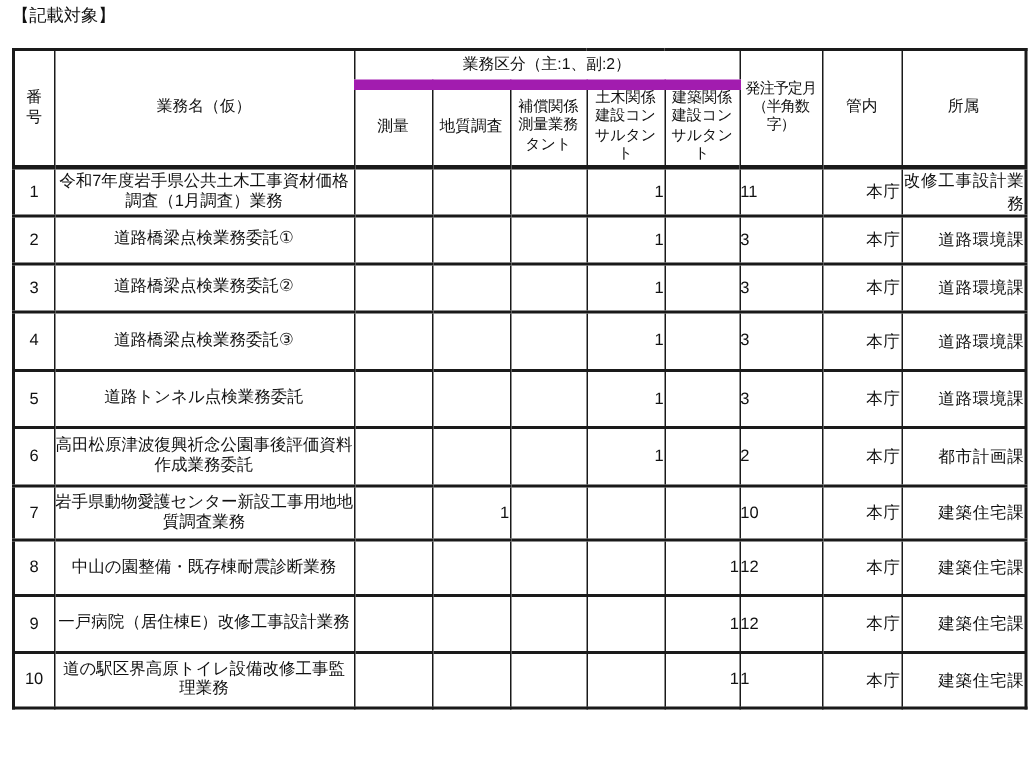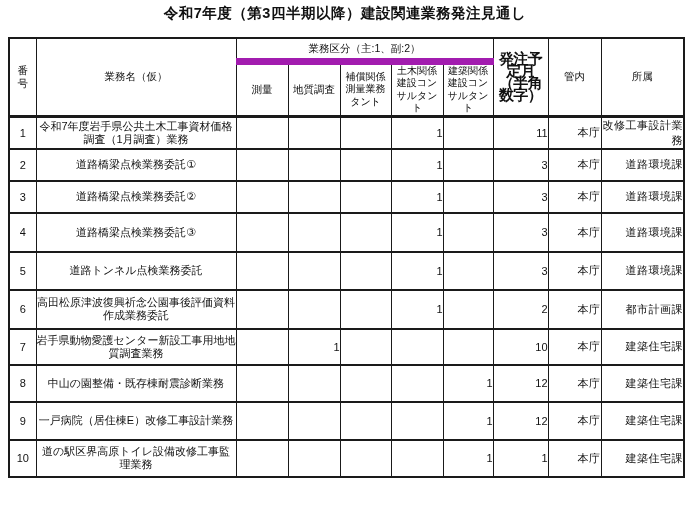--- a/index.html
+++ b/index.html
@@ -53,35 +53,35 @@
   .forecast thead th {
     text-align: center;
     font-size: 10.5px;
     line-height: 13px;
     white-space: pre-line;
   }
   .forecast thead .h-sub th { border-bottom: 3px solid #1a1a1a; }
   .forecast thead th.h-span2 { border-bottom: 3px solid #1a1a1a; }
   .forecast th.h-group { border-bottom: 7px solid #a21caf; }
   .forecast th.h-consult { font-size: 10px; line-height: 12.5px; }
-  .forecast th.h-month { font-size: 15px; letter-spacing: -0.6px; line-height: 12px; font-weight: bold; }
+  .forecast th.h-month { font-size: 10px; letter-spacing: -0.6px; line-height: 12px; }
   .forecast tbody td { border-top: 2px solid #1a1a1a; font-size: 11px; }
   .c-num   { text-align: center; }
   .c-name  { text-align: center; padding: 1px 3px 1px 4px; line-height: 13px; }
   .c-val   { text-align: right; padding-right: 7px; }
-  .c-month { text-align: right; padding-right: 9px; }
+  .c-month { text-align: left; padding-right: 9px; }
   .c-center{ text-align: right; letter-spacing: 0.5px; }
 </style>
 </head>
 <body>
 
 <div class="doc">
 
-  <h1 class="page-title">令和7年度（第3四半期以降）建設関連業務発注見通し</h1>
-
+
+  <div class="section-heading">【記載対象】</div>
 
 
   <table class="forecast">
     <colgroup>
       <col style="width:27px">
         <col style="width:200px">
         <col style="width:52px">
         <col style="width:52px">
       <col style="width:51px">
         <col style="width:52px">

